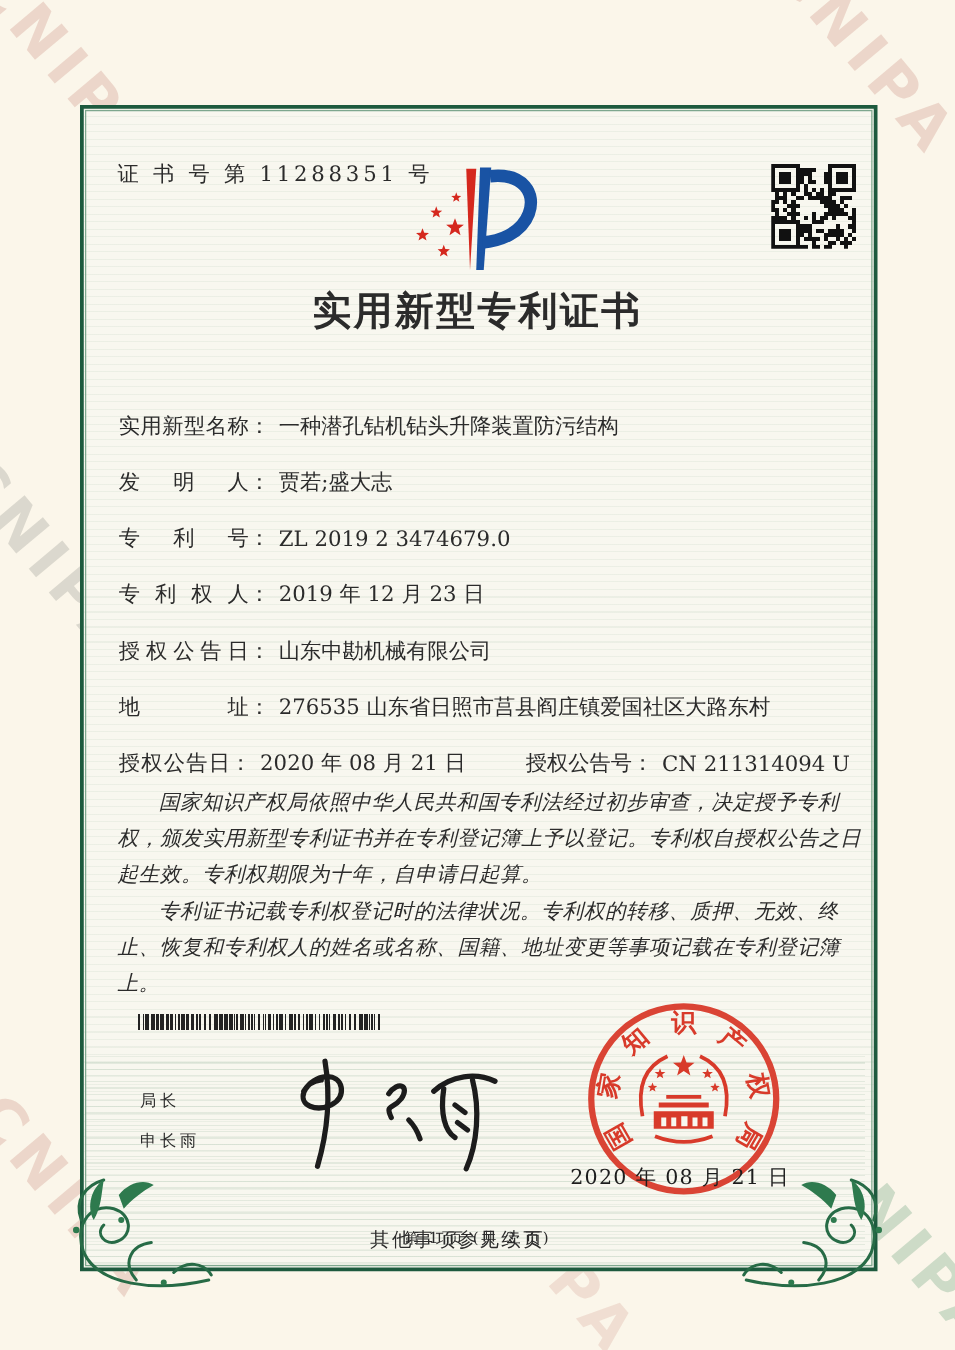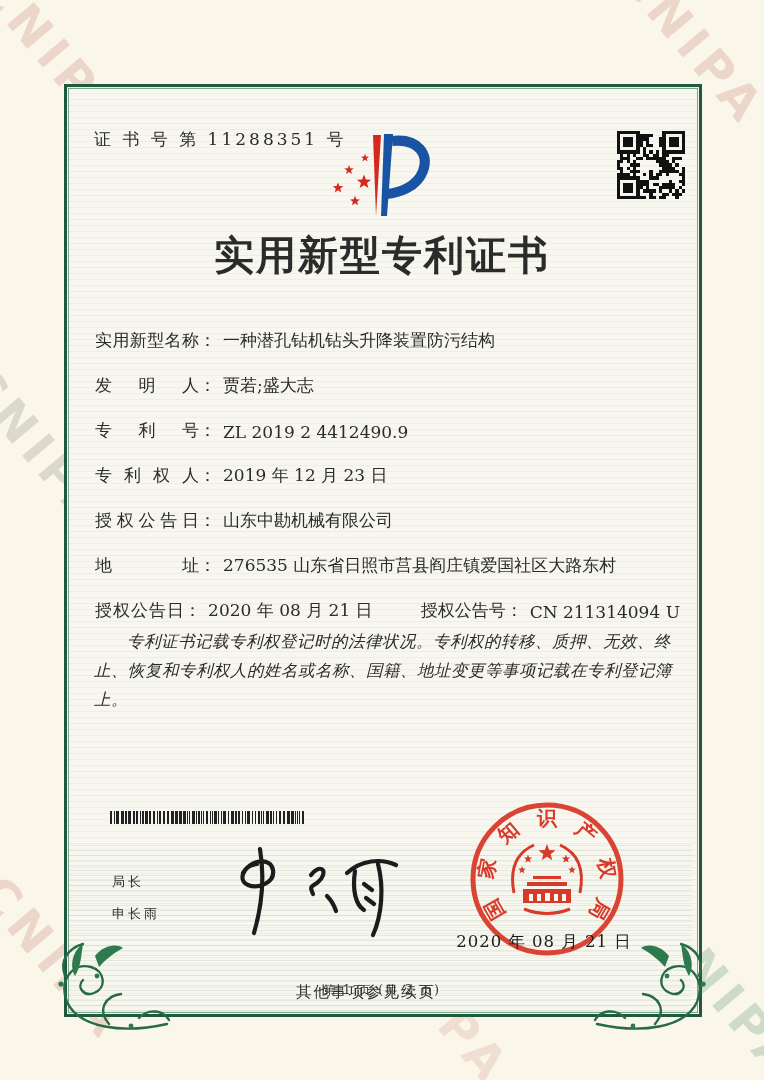--- a/index.html
+++ b/index.html
@@ -14,21 +14,21 @@
   .frame{position:absolute;left:64px;top:84px;width:632px;height:927px;z-index:1;
          border:3px solid #1d5a3e;
          background:repeating-linear-gradient(180deg,rgba(125,165,135,.10) 0 1px,rgba(0,0,0,0) 1px 6px),#f8f7ef}
   .frame::after{content:"";position:absolute;inset:1px;border:1px solid #7ea78e;pointer-events:none}
   .band{position:absolute;left:68px;top:845px;width:624px;height:166px;z-index:1;
         background:repeating-linear-gradient(180deg,rgba(118,160,130,.16) 0 1px,rgba(0,0,0,0) 1px 5px)}
   .cert-no{position:absolute;left:94px;top:128px;font-size:17px;letter-spacing:3px;z-index:3}
   .logo{position:absolute;left:323px;top:120px;z-index:3}
   .qr{position:absolute;left:617px;top:131px;z-index:3}
   .title{position:absolute;left:64px;top:228px;width:636px;text-align:center;
-         font-size:40px;font-weight:bold;letter-spacing:2px;z-index:3}
+         font-size:31px;font-weight:bold;letter-spacing:2px;z-index:3}
   .fields{position:absolute;left:95px;top:327px;width:585px;font-size:17px;z-index:3}
   .row{display:flex;align-items:flex-end;height:25px;margin-bottom:20px;white-space:nowrap}
   .lbl{display:inline-block;width:104px;text-align:justify;text-align-last:justify}
   .colon{margin-right:7px}
   .pair2{margin-left:48px}
   .body-text{position:absolute;left:94px;top:627px;width:598px;font-size:16.5px;
              line-height:29px;font-style:italic;z-index:3}
   .body-text p{margin:0;text-indent:2em;letter-spacing:.5px}
   .barcode{position:absolute;left:110px;top:811px;z-index:3}
   .juzhang{position:absolute;left:112px;top:866px;font-size:13px;line-height:32px;
@@ -323,21 +323,21 @@
     <span class="val">一种潜孔钻机钻头升降装置防污结构</span>
   </div>
   <div class="row">
     <span class="lbl">发明人</span>
       <span class="colon">：</span>
     <span class="val">贾若;盛大志</span>
   </div>
   <div class="row">
     <span class="lbl">专利号</span>
       <span class="colon">：</span>
-    <span class="val">ZL 2019 2 4412490.9</span>
+    <span class="val">ZL 2019 2 3474679.0</span>
   </div>
   <div class="row">
     <span class="lbl">专利权人</span>
       <span class="colon">：</span>
     <span class="val">2019 年 12 月 23 日</span>
   </div>
   <div class="row">
     <span class="lbl">授权公告日</span>
       <span class="colon">：</span>
     <span class="val">山东中勘机械有限公司</span>
@@ -350,20 +350,21 @@
   <div class="row">
     <span class="lbl">授权公告日</span>
       <span class="colon">：</span>
     <span class="val">2020 年 08 月 21 日</span>
     <span class="pair2"><span>授权公告号</span><span class="colon">：</span></span>
     <span class="val">CN 211314094 U</span>
   </div>
 </div>
 
 <div class="body-text">
+  <p>国家知识产权局依照中华人民共和国专利法经过初步审查，决定授予专利权，颁发实用新型专利证书并在专利登记簿上予以登记。专利权自授权公告之日起生效。专利权期限为十年，自申请日起算。</p>
   <p>专利证书记载专利权登记时的法律状况。专利权的转移、质押、无效、终止、恢复和专利权人的姓名或名称、国籍、地址变更等事项记载在专利登记簿上。</p>
 </div>
 
 <svg class="barcode" width="196" height="13" viewBox="0 0 196 13" id="barcode-svg" style="shape-rendering:crispEdges">
     <rect x="0" y="0" width="2" height="13" fill="#222"></rect>
     <rect x="4" y="0" width="1" height="13" fill="#222"></rect>
     <rect x="6" y="0" width="3" height="13" fill="#222"></rect>
     <rect x="11" y="0" width="3" height="13" fill="#222"></rect>
     <rect x="15" y="0" width="2" height="13" fill="#222"></rect>
     <rect x="18" y="0" width="3" height="13" fill="#222"></rect>

